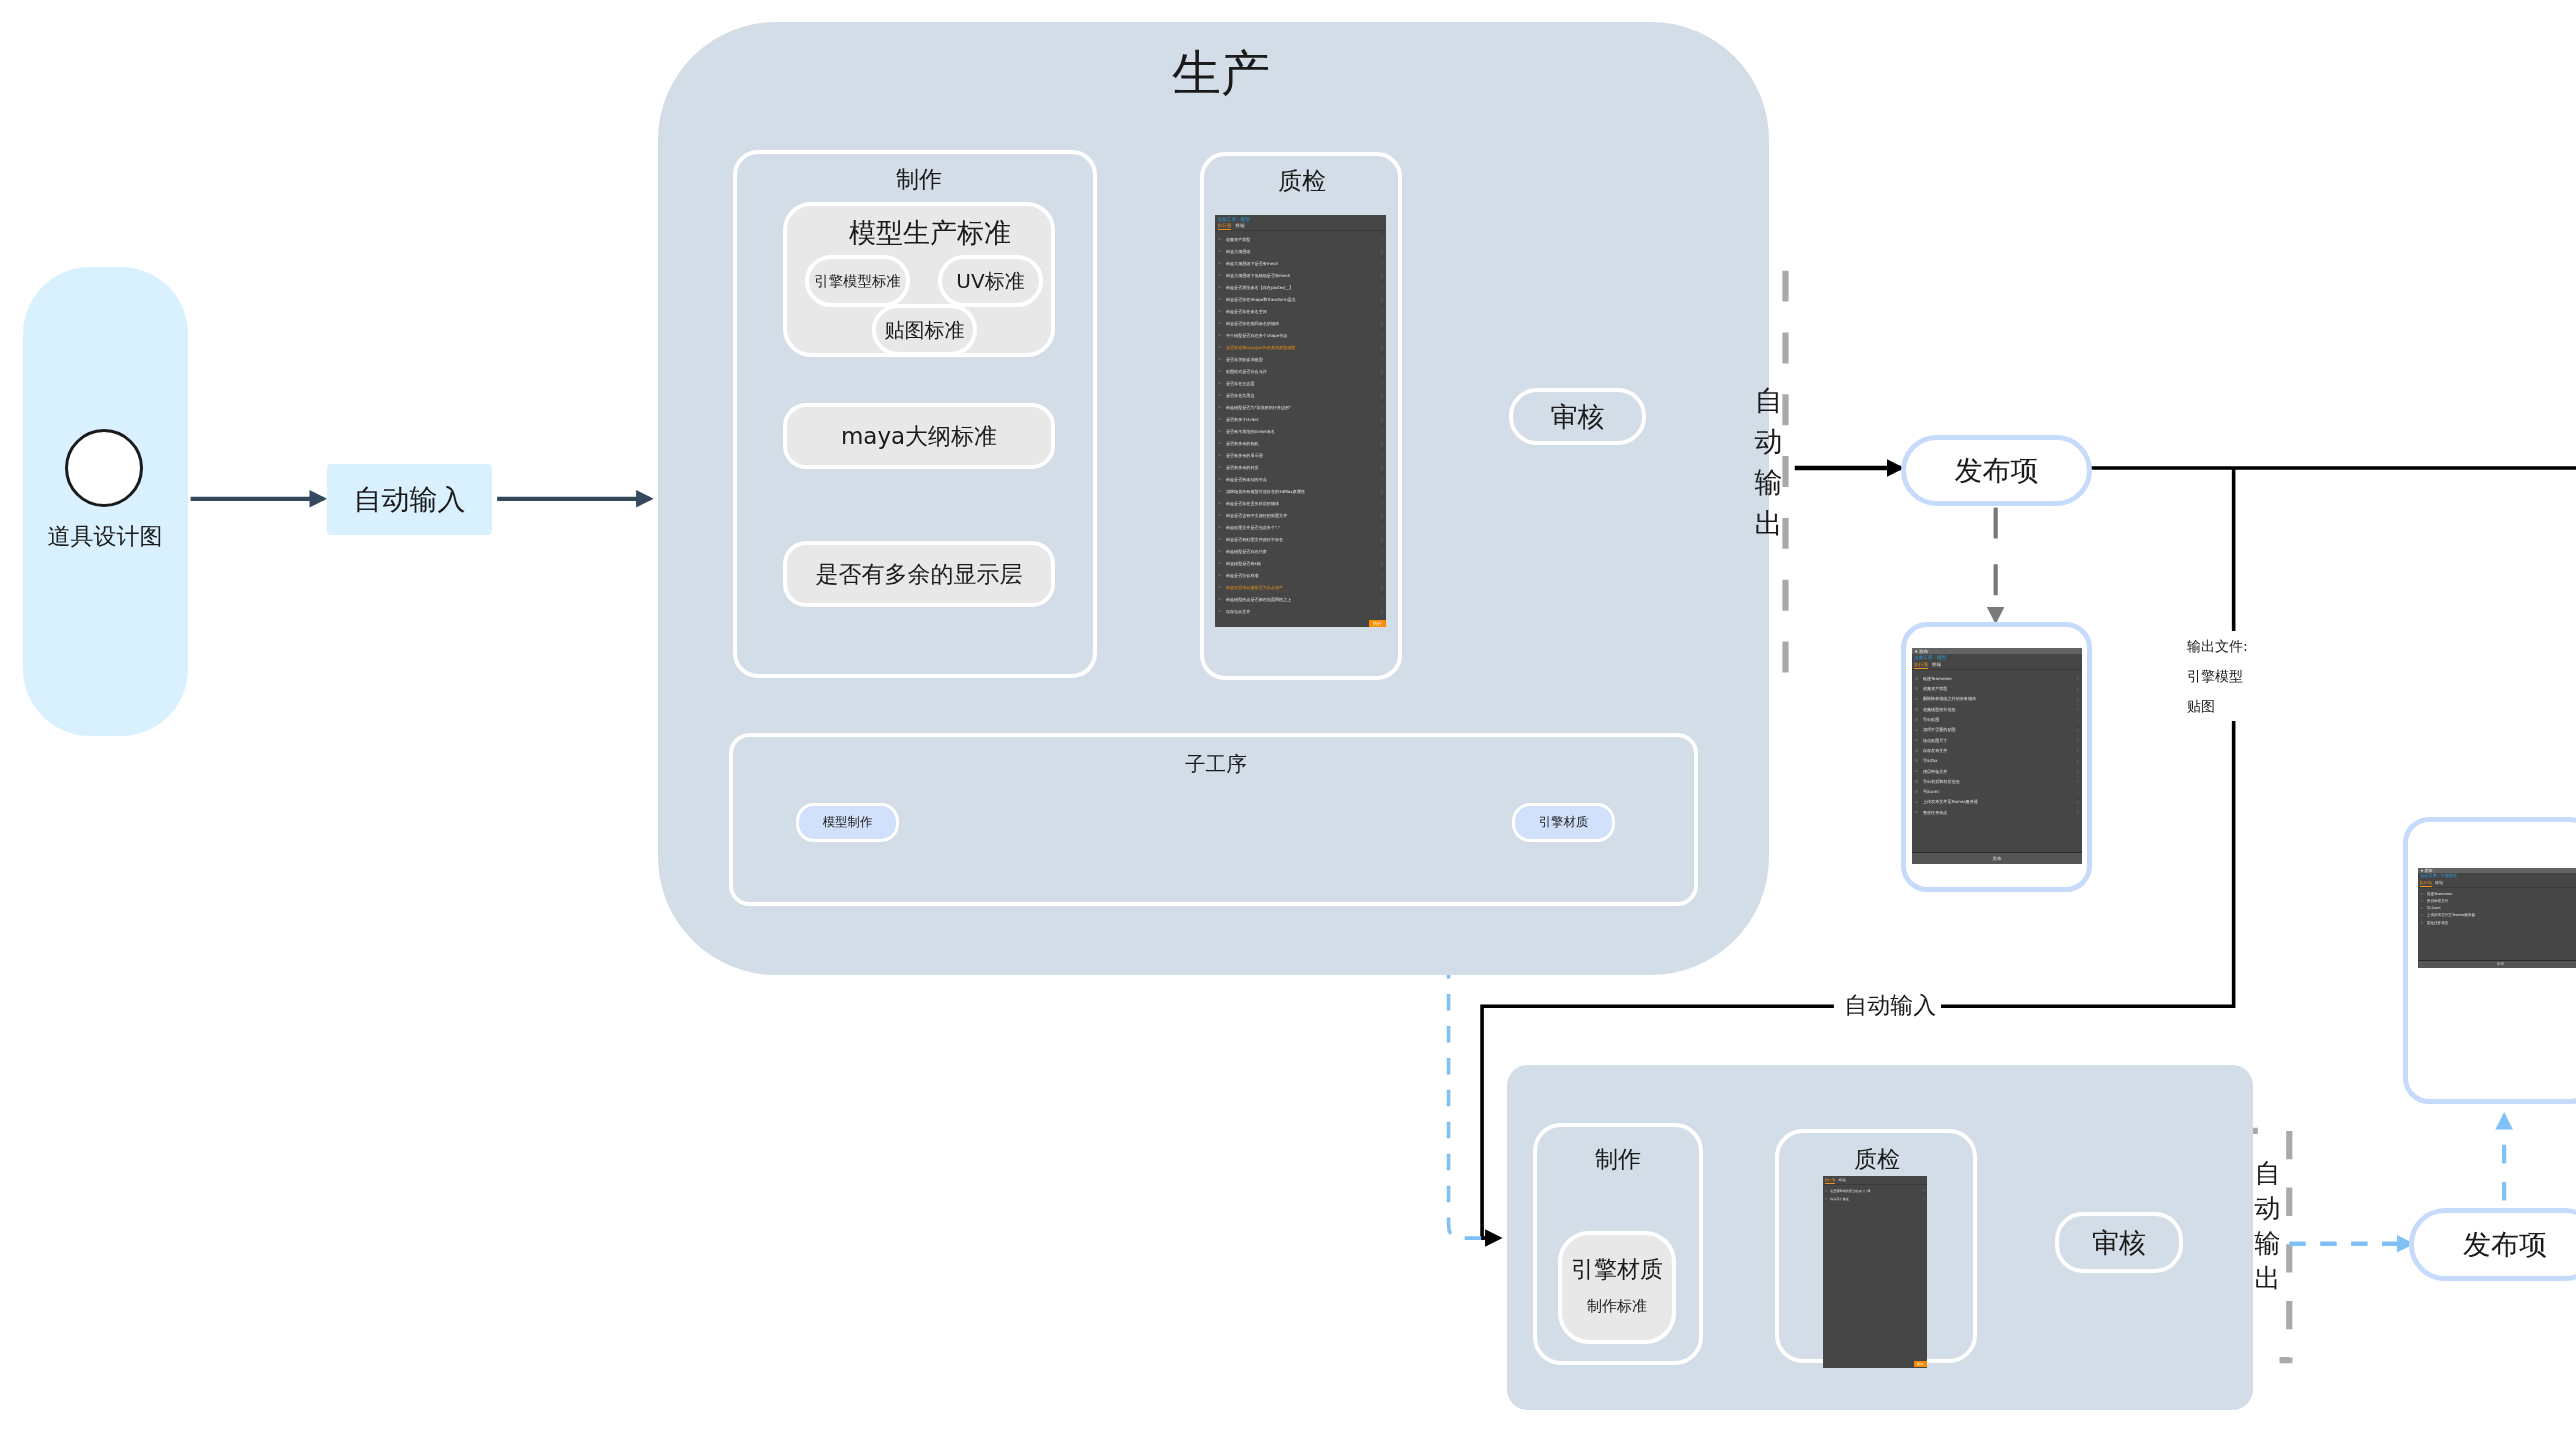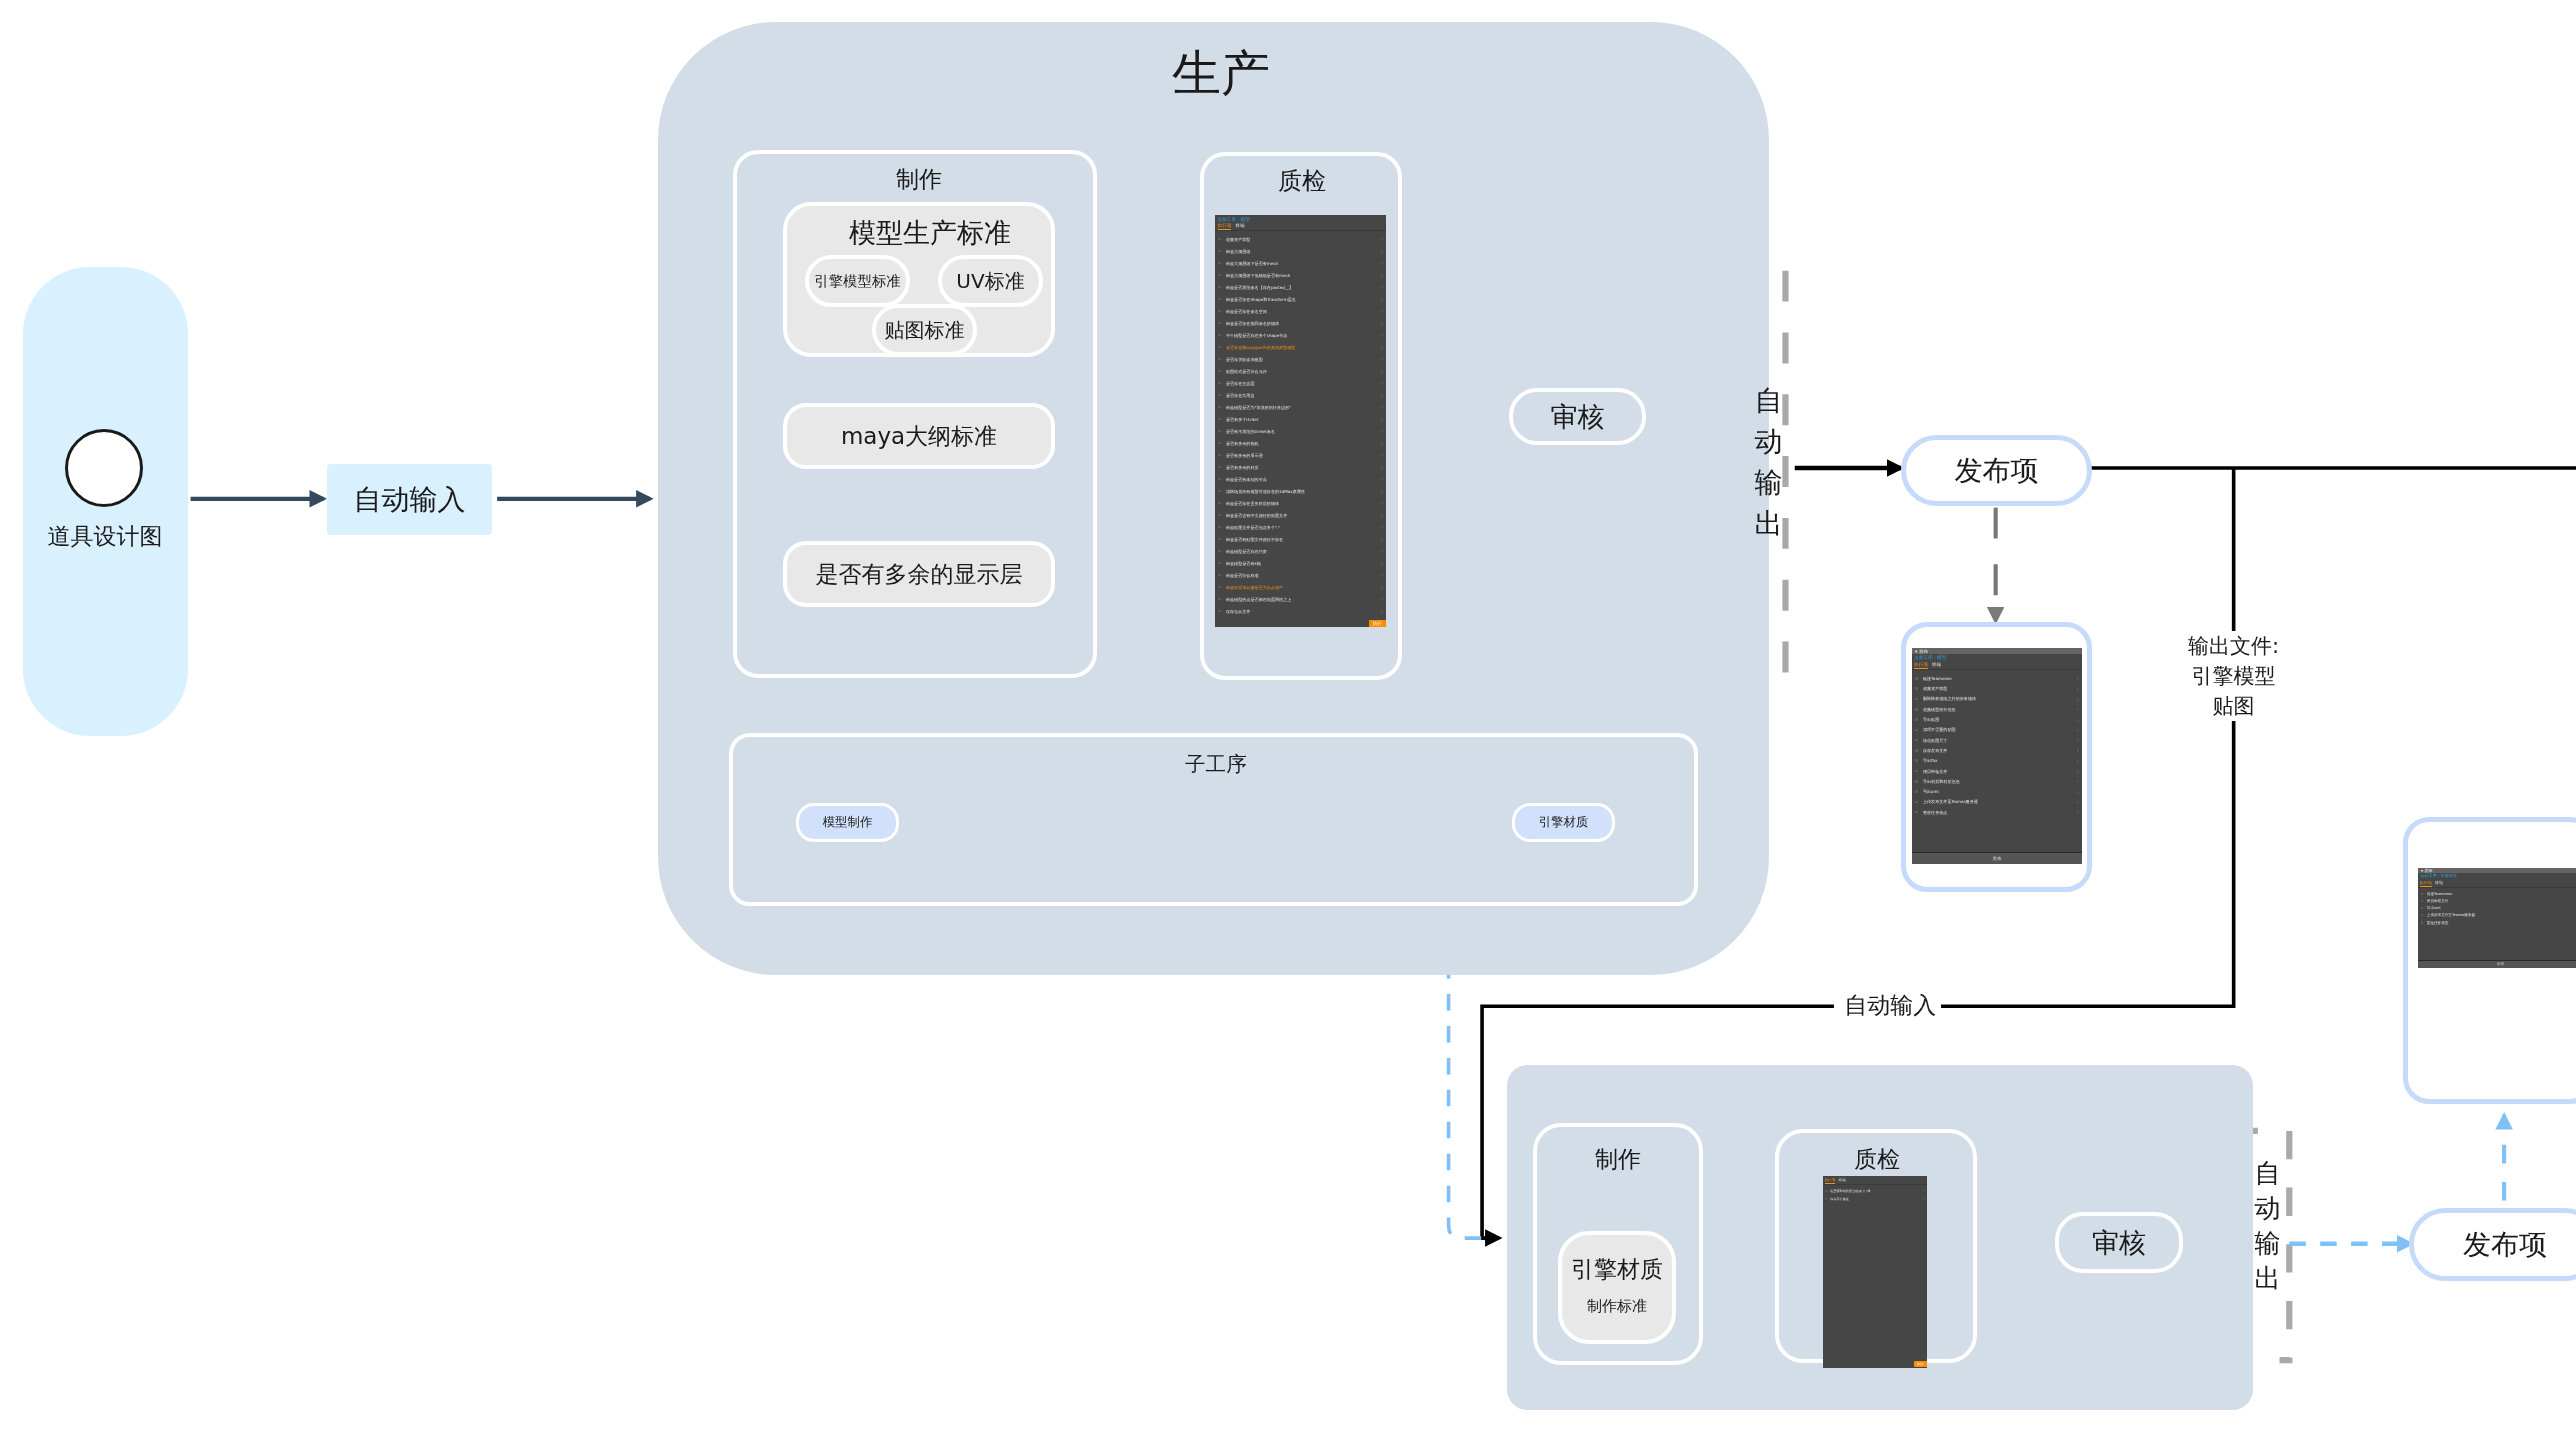--- a/index.html
+++ b/index.html
@@ -409,21 +409,21 @@
       </div>
       <div class="item" style="height: 10.3px; font-size: 4.1px; padding: 0px 3.1px;">
         <span class="sq" style="width: 2.6px; height: 2.6px; margin-right: 5.2px;"></span>
         <span class="txt">更改任务状态</span>
         <span class="chev" style="font-size: 5.2px;">›</span>
       </div>
     </div>
   <div class="pub-btn" style="height:11.3px;font-size:4.6px;">发布</div>
 </div>
 
-<div class="abs" style="left:2187px;top:631px;width:93px;background:#fff;text-align:center;font-size:21px;line-height:30px;">
+<div class="abs" style="left:2187px;top:631px;width:93px;background:#fff;text-align:left;font-size:14px;line-height:30px;">
   <div>输出文件:</div>
   <div>引擎模型</div>
   <div>贴图</div>
 </div>
 
 <div class="lbl" style="left:1839px;top:990px;font-size:23px;background:#fff;padding:0 5.2px;">自动输入</div>
 
 <div class="abs" style="left:1507px;top:1065px;width:746px;height:345px;background:#d2dde7;border-radius:20.6px;"></div>
 
 <div class="abs white-box" style="left:1533px;top:1123px;width:170px;height:242px;border-radius:28px;"></div>

